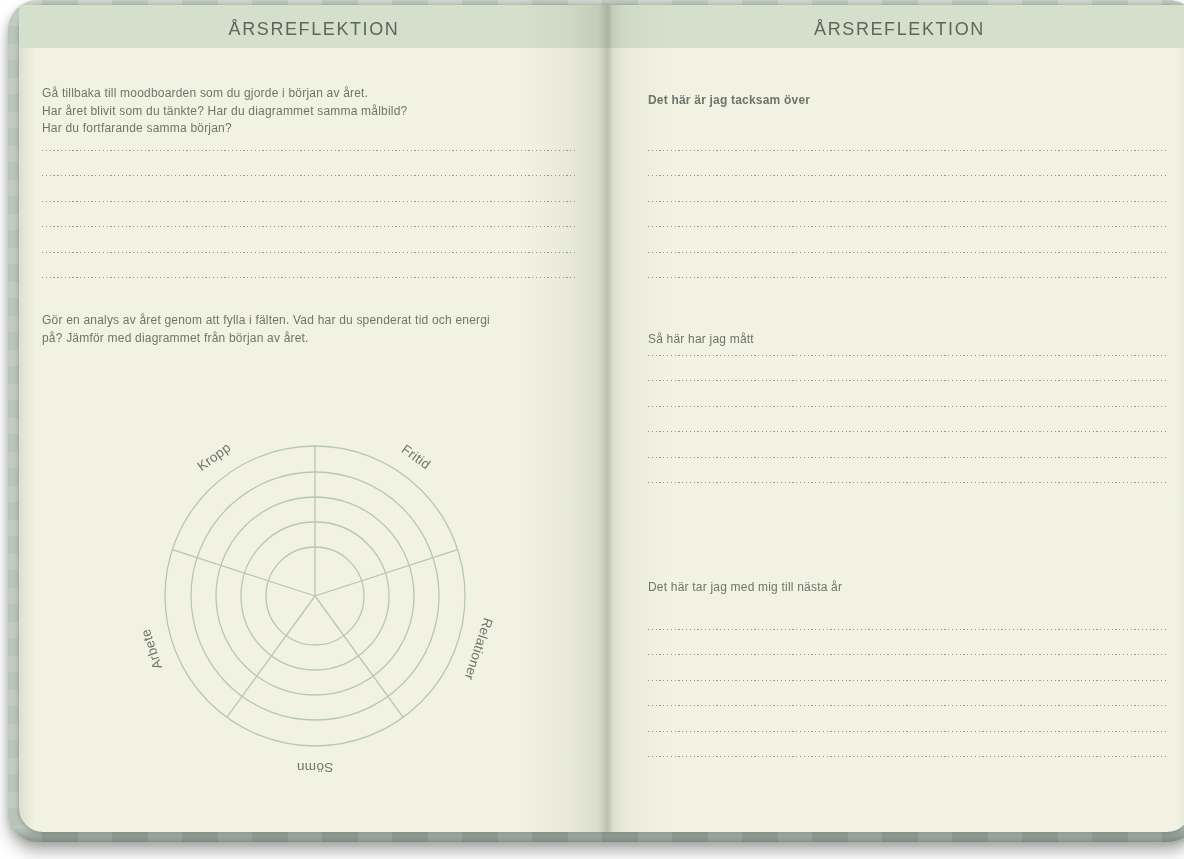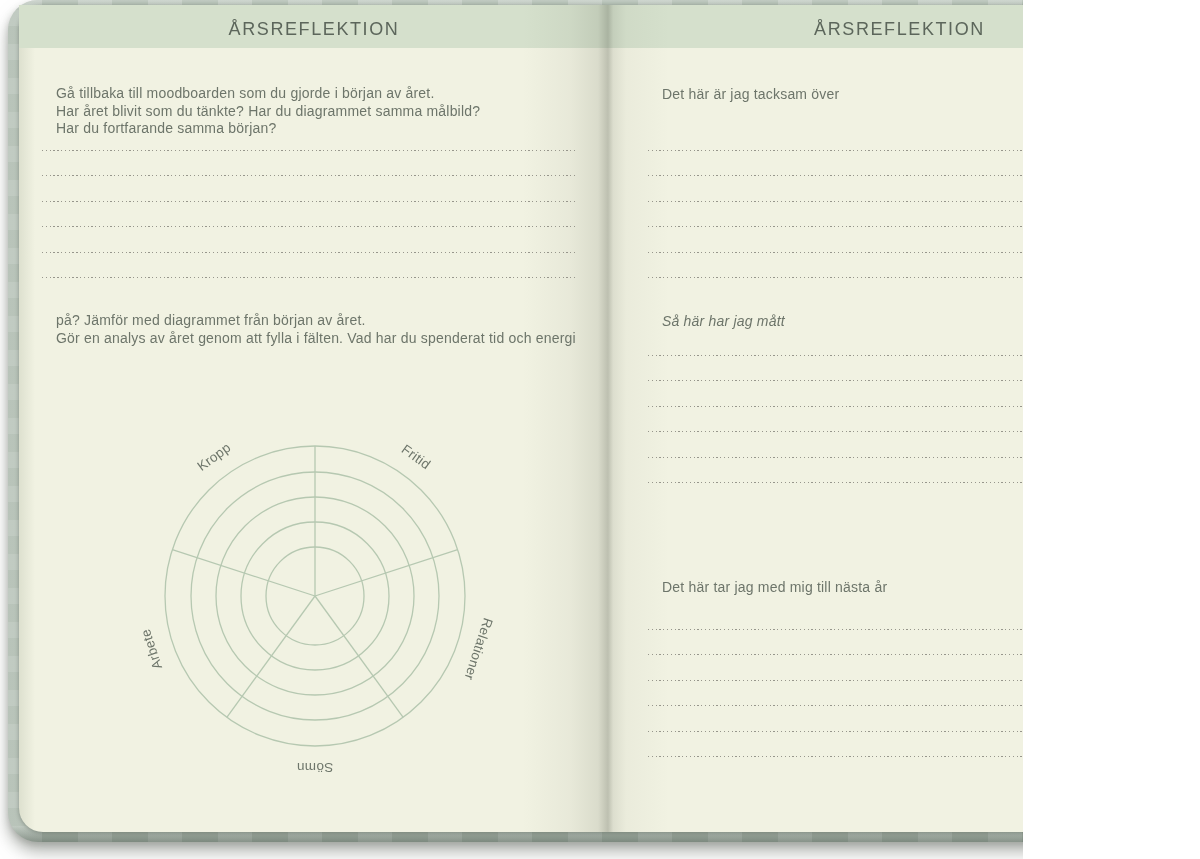--- a/index.html
+++ b/index.html
@@ -6,21 +6,21 @@
     --c-band:#d5e0cc;
     --c-page:#f1f2e2;
     --c-cover:#a5b3a6;
     --c-title:#5c665b;
     --c-text:#6d756a;
     --c-dot:#97968c;
     --c-wheel:#b6c8b1;
   }
   html,body{margin:0;padding:0;background:#ffffff;}
   .stage{
-    position:relative;width:1023px;height:859px;overflow:hidden;
+    position:relative;width:1184px;height:859px;overflow:hidden;
     font-family:"Liberation Sans","DejaVu Sans",sans-serif;background:#ffffff;
   }
   
   .cover{
     position:absolute;left:8px;top:0px;width:1190px;height:842px;
     border-radius:30px;
     background-color:var(--c-cover);
     background-image:
       repeating-linear-gradient(90deg, rgba(255,255,255,0.22) 0 34px, rgba(255,255,255,0) 34px 70px),
       repeating-linear-gradient(0deg, rgba(255,255,255,0.12) 0 16px, rgba(255,255,255,0) 16px 34px);
@@ -58,23 +58,22 @@
       rgba(110,115,98,0) 55.5%);
   }
   .page-title{
     position:absolute;top:19px;z-index:6;
     font-size:18px;letter-spacing:1.6px;color:var(--c-title);
     text-align:center;font-weight:400;
   }
   .title-left{left:19px;width:590px;}
   .title-right{left:608px;width:583px;}
   .prompt{
-    position:absolute;z-index:6;font-size:14px;line-height:17.5px;color:var(--c-text);
+    position:absolute;z-index:6;font-size:12px;line-height:17.5px;color:var(--c-text);
     letter-spacing:0.2px;
-    margin-left:14px;
   }
   .lineset{
     position:absolute;z-index:6;display:flex;flex-direction:column;gap:24.4px;
   }
   .dotline{
     height:1px;width:100%;
     background-image:repeating-linear-gradient(90deg, var(--c-dot) 0 1.3px, rgba(0,0,0,0) 1.3px 3.8px);
   }
   .wheel-wrap{position:absolute;left:140px;top:418px;z-index:6;}
 </style>
@@ -98,53 +97,53 @@
   <div class="lineset" style="left:42px;top:150px;width:536px;">
       <div class="dotline"></div>
       <div class="dotline"></div>
       <div class="dotline"></div>
       <div class="dotline"></div>
       <div class="dotline"></div>
       <div class="dotline"></div>
     </div>
 
   <div class="prompt" style="left:42px;top:312px;">
+      <div>Gör en analys av året genom att fylla i fälten. Vad har du spenderat tid och energi</div>
       <div>på? Jämför med diagrammet från början av året.</div>
-      <div>Gör en analys av året genom att fylla i fälten. Vad har du spenderat tid och energi</div>
     </div>
 
   <div class="wheel-wrap" id="wheel"><svg width="352" height="380" viewBox="0 0 352 380" style="overflow: visible;">
         <circle cx="175" cy="178" r="49" fill="none" stroke="#b6c8b1" stroke-width="1.3"></circle>
         <circle cx="175" cy="178" r="74" fill="none" stroke="#b6c8b1" stroke-width="1.3"></circle>
         <circle cx="175" cy="178" r="99" fill="none" stroke="#b6c8b1" stroke-width="1.3"></circle>
         <circle cx="175" cy="178" r="124" fill="none" stroke="#b6c8b1" stroke-width="1.3"></circle>
         <circle cx="175" cy="178" r="150" fill="none" stroke="#b6c8b1" stroke-width="1.3"></circle>
         <line x1="175" y1="178" x2="175" y2="28" stroke="#b6c8b1" stroke-width="1.3"></line>
         <line x1="175" y1="178" x2="317.658477444273" y2="131.6474508437579" stroke="#b6c8b1" stroke-width="1.3"></line>
         <line x1="175" y1="178" x2="263.16778784387094" y2="299.35254915624216" stroke="#b6c8b1" stroke-width="1.3"></line>
         <line x1="175" y1="178" x2="86.83221215612902" y2="299.3525491562421" stroke="#b6c8b1" stroke-width="1.3"></line>
         <line x1="175" y1="178" x2="32.34152255572698" y2="131.64745084375787" stroke="#b6c8b1" stroke-width="1.3"></line>
         <text x="74.48872185798712" y="39.65809396188399" text-anchor="middle" dominant-baseline="middle" font-size="13.5" fill="#6d756a" letter-spacing="0.3" transform="rotate(-36 74.48872185798712 39.65809396188399)">Kropp</text>
         <text x="275.5112781420129" y="39.65809396188399" text-anchor="middle" dominant-baseline="middle" font-size="13.5" fill="#6d756a" letter-spacing="0.3" transform="rotate(36 275.5112781420129 39.65809396188399)">Fritid</text>
         <text x="337.63066428647124" y="230.841906038116" text-anchor="middle" dominant-baseline="middle" font-size="13.5" fill="#6d756a" letter-spacing="0.3" transform="rotate(108 337.63066428647124 230.841906038116)">Relationer</text>
         <text x="174.99999999999997" y="349" text-anchor="middle" dominant-baseline="middle" font-size="13.5" fill="#6d756a" letter-spacing="0.3" transform="rotate(-180 174.99999999999997 349)">Sömn</text>
         <text x="12.369335713528756" y="230.84190603811606" text-anchor="middle" dominant-baseline="middle" font-size="13.5" fill="#6d756a" letter-spacing="0.3" transform="rotate(-108 12.369335713528756 230.84190603811606)">Arbete</text>
       </svg></div>
 
-  <div class="prompt" style="left:648px;top:86px;">Det här är jag tacksam över</div>
+  <div class="prompt" style="left:648px;top:92px;font-weight:bold;">Det här är jag tacksam över</div>
   <div class="lineset" style="left:648px;top:150px;width:520px;">
       <div class="dotline"></div>
       <div class="dotline"></div>
       <div class="dotline"></div>
       <div class="dotline"></div>
       <div class="dotline"></div>
       <div class="dotline"></div>
     </div>
 
-  <div class="prompt" style="left:648px;top:313px;font-style:italic;">Så här har jag mått</div>
+  <div class="prompt" style="left:648px;top:331px;">Så här har jag mått</div>
   <div class="lineset" style="left:648px;top:355px;width:520px;">
       <div class="dotline"></div>
       <div class="dotline"></div>
       <div class="dotline"></div>
       <div class="dotline"></div>
       <div class="dotline"></div>
       <div class="dotline"></div>
     </div>
 
   <div class="prompt" style="left:648px;top:579px;">Det här tar jag med mig till nästa år</div>

